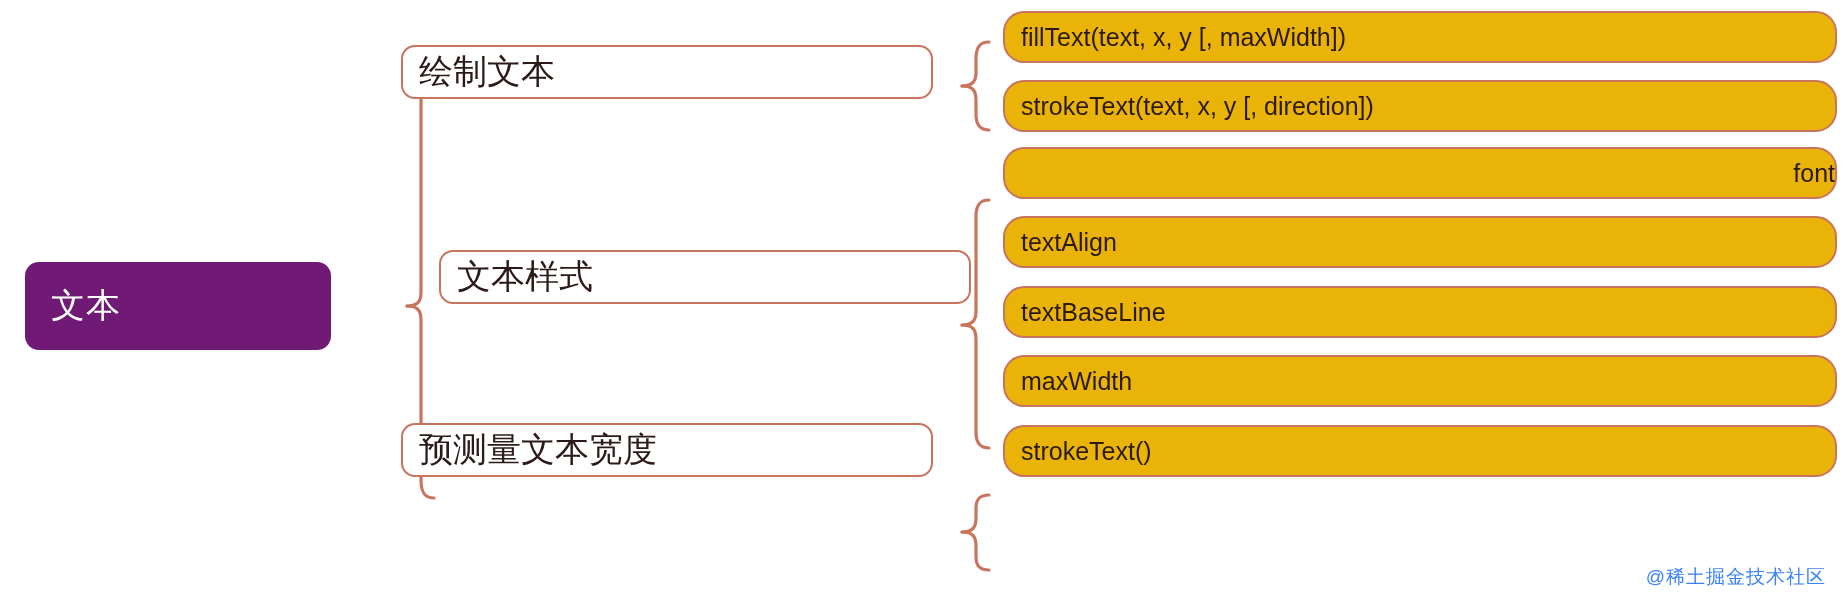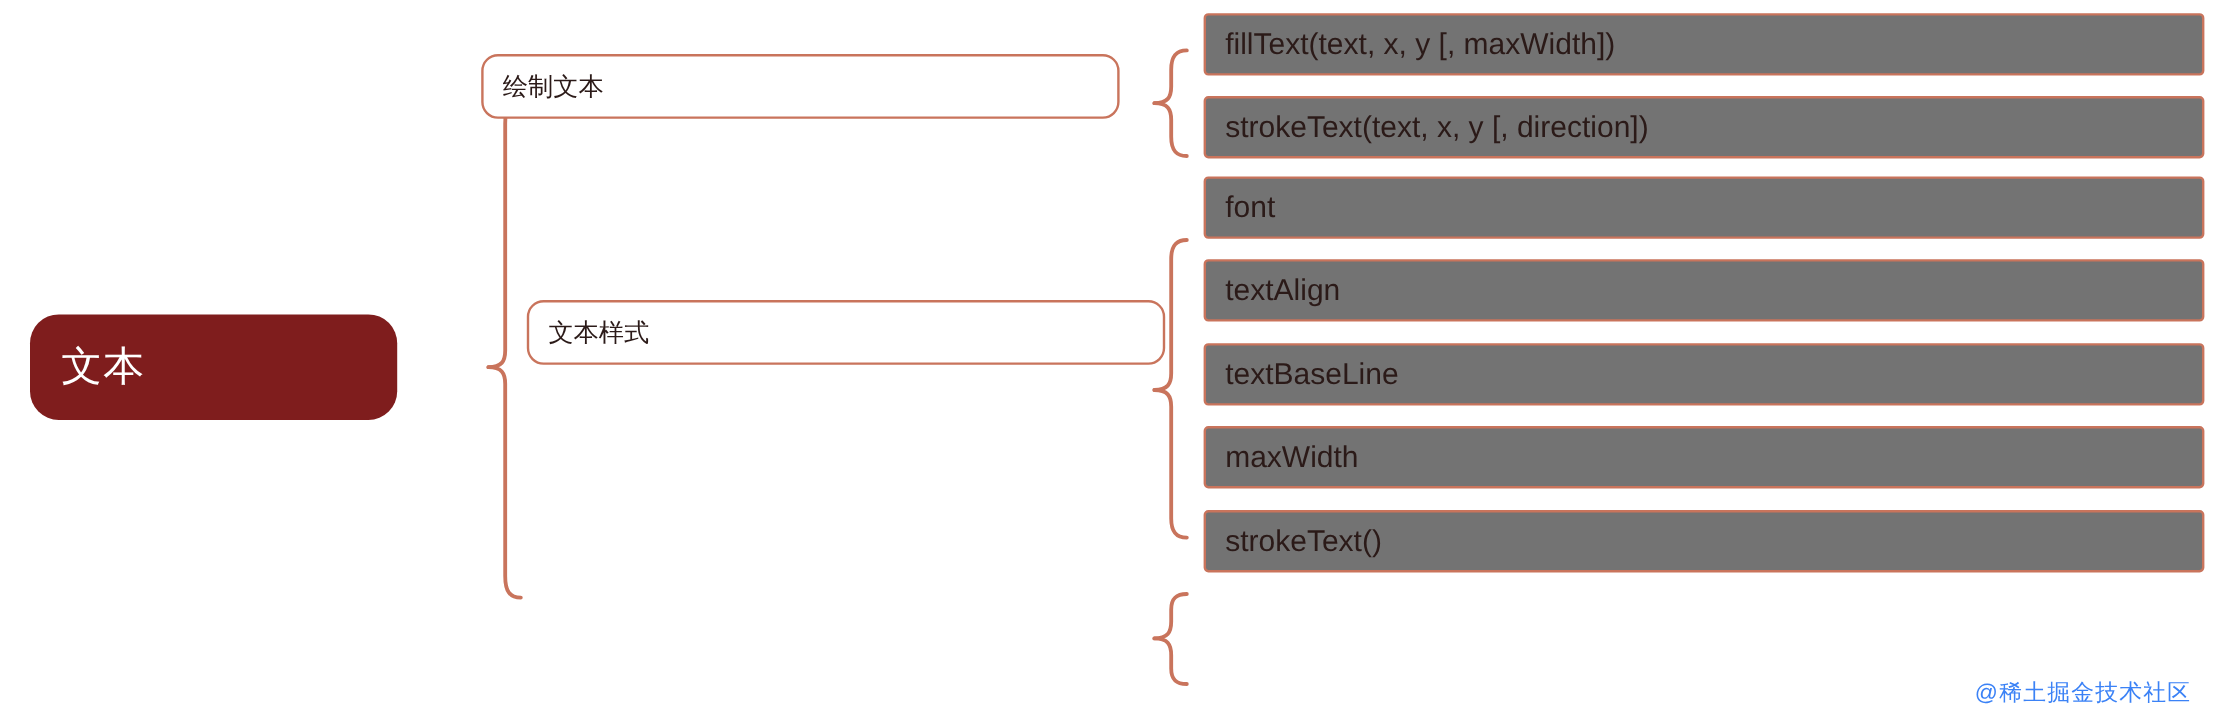--- a/index.html
+++ b/index.html
@@ -32,56 +32,56 @@
     box-sizing: border-box;
     display: flex;
     align-items: center;
     white-space: nowrap;
   }
   .root-node {
     left: 25px;
     top: 262px;
     width: 306px;
     height: 88px;
-    background: #7f1d1d;
-    border-radius: 24px;
+    background: #701a75;
+    border-radius: 14px;
     color: #ffffff;
     font-size: 34px;
     padding-left: 26px;
     letter-spacing: 1px;
   }
   .branch-node {
     left: 401px;
     width: 532px;
     height: 54px;
     background: #ffffff;
     border: 2.5px solid #c9745c;
     border-radius: 14px;
     color: #2b1a18;
-    font-size: 21px;
+    font-size: 34px;
     padding-left: 16px;
   }
   .branch-1 { top: 45px; }
   .branch-2 { top: 250px; margin-left: 38px; }
   .branch-3 { top: 423px; }
 
   .leaf-node {
     left: 1003px;
     width: 834px;
     height: 52px;
-    background: #737373;
+    background: #eab308;
     border: 2.5px solid #c9745c;
-    border-radius: 4px;
+    border-radius: 21px;
     color: #2b1a18;
     font-size: 25px;
     padding-left: 16px;
   }
   .leaf-0 { top: 11px; }
   .leaf-1 { top: 80px; }
-  .leaf-2 { top: 147px; }
+  .leaf-2 { top: 147px; justify-content: flex-end; }
   .leaf-3 { top: 216px; }
   .leaf-4 { top: 286px; }
   .leaf-5 { top: 355px; }
   .leaf-6 { top: 425px; }
 
   .watermark {
     position: absolute;
     right: 18px;
     bottom: 8px;
     font-size: 19px;
@@ -142,20 +142,23 @@
   </div>
 
   <div class="node branch-node branch-1">
     <span>绘制文本</span>
   </div>
 
   <div class="node branch-node branch-2">
     <span>文本样式</span>
   </div>
 
+  <div class="node branch-node branch-3">
+    <span>预测量文本宽度</span>
+  </div>
 
   <div class="node leaf-node leaf-0">
     <span>fillText(text, x, y [, maxWidth])</span>
   </div>
 
   <div class="node leaf-node leaf-1">
     <span>strokeText(text, x, y [, direction])</span>
   </div>
 
   <div class="node leaf-node leaf-2">

